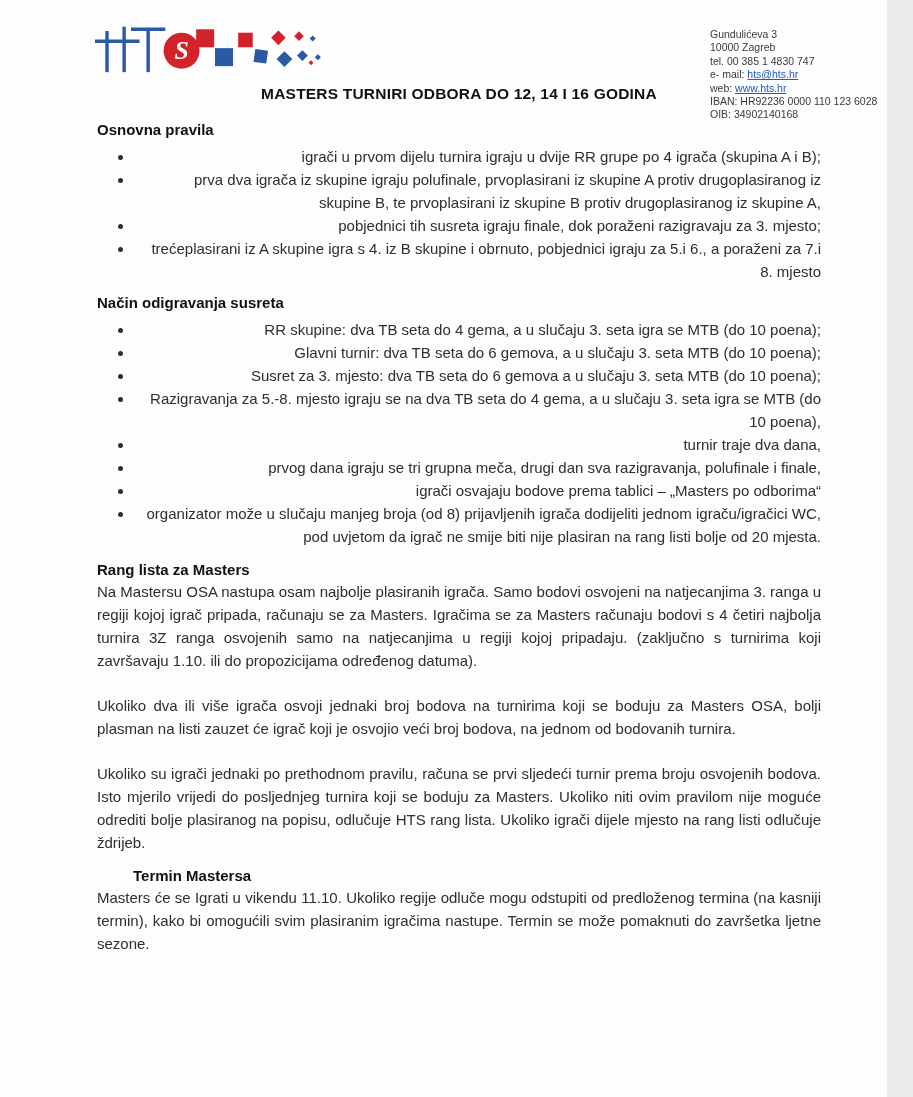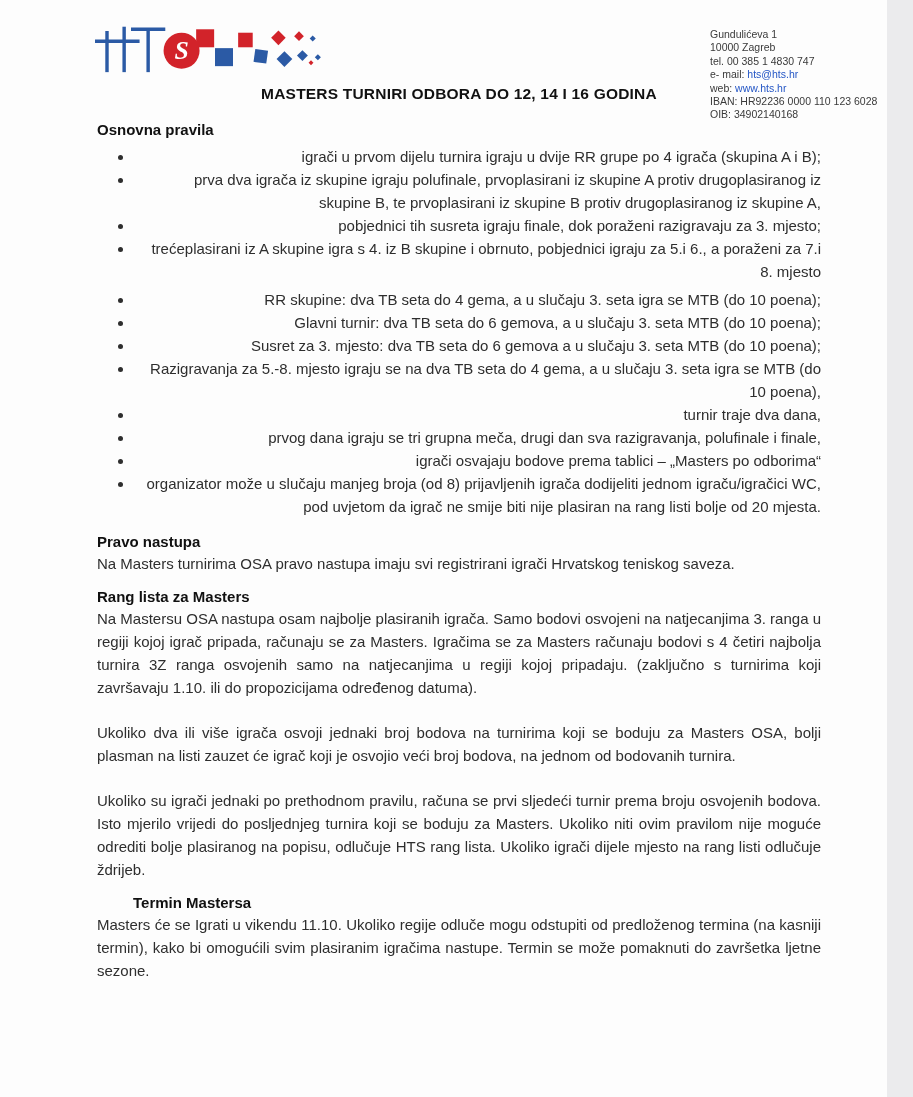--- a/index.html
+++ b/index.html
@@ -19,21 +19,21 @@
   .logo {
     position:absolute; top:22px; left:95px;
     width:228px; height:54px;
   }
   .contact {
     position:absolute; top:28px; left:710px;
     width:185px;
     font-size:10.5px; line-height:13.4px;
     color:#3a3a3a;
   }
-  .contact a { color:#2456c5; cursor:pointer; }
+  .contact a { color:#2456c5; text-decoration:underline; cursor:pointer; }
   .content {
     position:absolute; left:97px; top:0;
     width:724px;
   }
   .title {
     margin-top:84px;
     text-align:center;
     font-weight:bold;
     font-size:15.5px;
     color:#111;
@@ -96,21 +96,21 @@
     <rect x="215" y="36" width="13" height="13" fill="#2b5aa5" transform="rotate(45 221 42)"></rect>
     <rect x="234" y="12" width="8" height="8" fill="#d2232a" transform="rotate(45 238 16)"></rect>
     <rect x="238" y="34" width="9" height="9" fill="#2b5aa5" transform="rotate(45 242 38)"></rect>
     <rect x="252" y="16" width="5" height="5" fill="#2b5aa5" transform="rotate(45 254 18)"></rect>
     <rect x="258" y="38" width="5" height="5" fill="#2b5aa5" transform="rotate(45 260 40)"></rect>
     <rect x="250" y="45" width="4" height="4" fill="#d2232a" transform="rotate(45 252 47)"></rect>
   </svg>
 </div>
 
 <div class="contact">
-  <div>Gundulićeva 1</div>
+  <div>Gundulićeva 3</div>
   <div>10000 Zagreb</div>
   <div>tel. 00 385 1 4830 747</div>
   <div>
     <span>e- mail:</span>
     <a>hts@hts.hr</a>
   </div>
   <div>
     <span>web:</span>
     <a>www.hts.hr</a>
   </div>
@@ -126,36 +126,33 @@
     <div class="h h1">Osnovna pravila</div>
     <ul>
       <li>igrači u prvom dijelu turnira igraju u dvije RR grupe po 4 igrača (skupina A i B);</li>
       <li>prva dva igrača iz skupine igraju polufinale, prvoplasirani iz skupine A protiv drugoplasiranog iz skupine B, te prvoplasirani iz skupine B protiv drugoplasiranog iz skupine A,</li>
       <li>pobjednici tih susreta igraju finale, dok poraženi razigravaju za 3. mjesto;</li>
       <li>trećeplasirani iz A skupine igra s 4. iz B skupine i obrnuto, pobjednici igraju za 5.i 6., a poraženi za 7.i 8. mjesto</li>
     </ul>
   </section>
 
   <section>
+    <div class="h h2">Način odigravanja susreta</div>
     <ul>
       <li>RR skupine: dva TB seta do 4 gema, a u slučaju 3. seta igra se MTB (do 10 poena);</li>
       <li>Glavni turnir: dva TB seta do 6 gemova, a u slučaju 3. seta MTB (do 10 poena);</li>
       <li>Susret za 3. mjesto: dva TB seta do 6 gemova a u slučaju 3. seta MTB (do 10 poena);</li>
       <li>Razigravanja za 5.-8. mjesto igraju se na dva TB seta do 4 gema, a u slučaju 3. seta igra se MTB (do 10 poena),</li>
       <li>turnir traje dva dana,</li>
       <li>prvog dana igraju se tri grupna meča, drugi dan sva razigravanja, polufinale i finale,</li>
       <li>igrači osvajaju bodove prema tablici – „Masters po odborima“</li>
       <li>organizator može u slučaju manjeg broja (od 8) prijavljenih igrača dodijeliti jednom igraču/igračici WC, pod uvjetom da igrač ne smije biti nije plasiran na rang listi bolje od 20 mjesta.</li>
     </ul>
   </section>
 
-  <section>
-    <div class="h h3">Pravo nastupa</div>
-    <p>Na Masters turnirima OSA pravo nastupa imaju svi registrirani igrači Hrvatskog teniskog saveza.</p>
-  </section>
 
   <section>
     <div class="h h4">Rang lista za Masters</div>
     <p>Na Mastersu OSA nastupa osam najbolje plasiranih igrača. Samo bodovi osvojeni na natjecanjima 3. ranga u regiji kojoj igrač pripada, računaju se za Masters. Igračima se za Masters računaju bodovi s 4 četiri najbolja turnira 3Z ranga osvojenih samo na natjecanjima u regiji kojoj pripadaju. (zaključno s turnirima koji završavaju 1.10. ili do propozicijama određenog datuma).</p>
     <p class="spaced">Ukoliko dva ili više igrača osvoji jednaki broj bodova na turnirima koji se boduju za Masters OSA, bolji plasman na listi zauzet će igrač koji je osvojio veći broj bodova, na jednom od bodovanih turnira.</p>
     <p class="spaced">Ukoliko su igrači jednaki po prethodnom pravilu, računa se prvi sljedeći turnir prema broju osvojenih bodova. Isto mjerilo vrijedi do posljednjeg turnira koji se boduju za Masters. Ukoliko niti ovim pravilom nije moguće odrediti bolje plasiranog na popisu, odlučuje HTS rang lista. Ukoliko igrači dijele mjesto na rang listi odlučuje ždrijeb.</p>
   </section>
 
   <section>
     <div class="h h5">Termin Mastersa</div>

